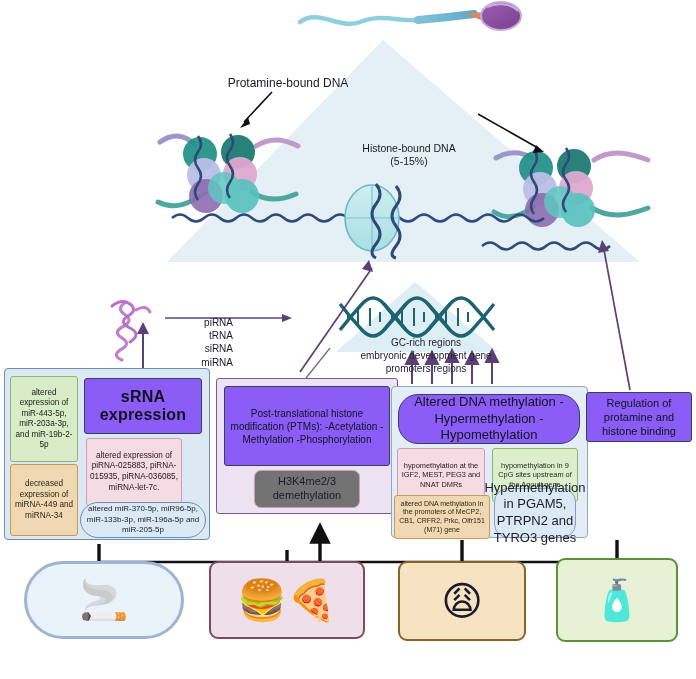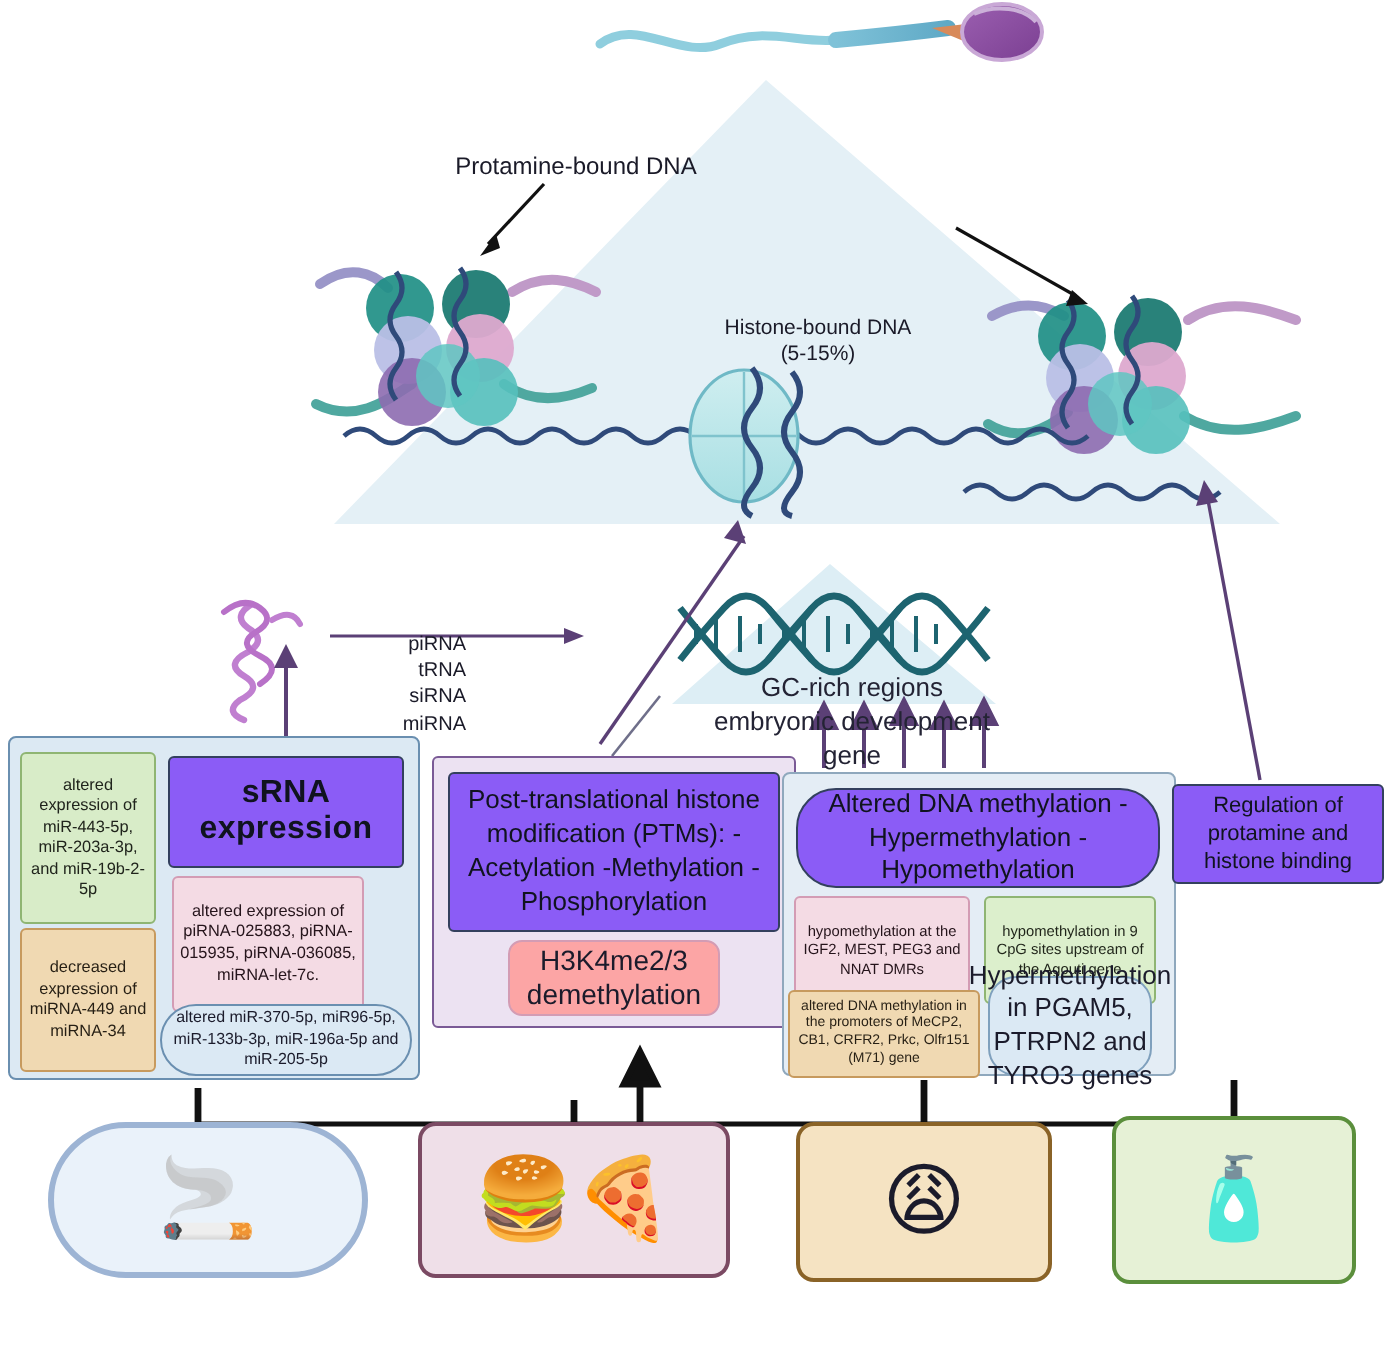--- a/index.html
+++ b/index.html
@@ -4,23 +4,23 @@
 <style>
   html,body{margin:0;padding:0;background:#ffffff;}
   body{width:696px;height:679px;position:relative;overflow:hidden;
        font-family:"Liberation Sans","DejaVu Sans",sans-serif;color:#1b1b2b;}
   .stage{position:absolute;inset:0;width:696px;height:679px;}
   .abs{position:absolute;}
 
   
   .lbl{position:absolute;font-size:11.5px;color:#1a1a28;text-align:center;line-height:1.25;}
   .lbl-protamine{left:208px;top:76px;width:160px;font-size:12px;}
-  .lbl-histone{left:344px;top:158px;width:130px;font-size:10.5px;}
+  .lbl-histone{left:344px;top:142px;width:130px;font-size:10.5px;}
   .lbl-rna{left:163px;top:316px;width:70px;font-size:10px;text-align:right;line-height:1.32;}
-  .lbl-gc{left:352px;top:336px;width:148px;font-size:13px;line-height:1.3;color:#232334;}
+  .lbl-gc{left:352px;top:336px;width:148px;font-size:10px;line-height:1.3;color:#232334;}
 
   
   .panel{position:absolute;box-sizing:border-box;border-radius:4px;}
   .p-srna{left:4px;top:368px;width:206px;height:172px;background:#dce9f3;
           border:1.6px solid #6a8fb0;}
   .p-ptm{left:216px;top:378px;width:182px;height:136px;background:#ece2f2;
          border:1.8px solid #7a5a96;border-radius:3px;}
   .p-dna{left:391px;top:386px;width:197px;height:152px;background:#e4edf5;
          border:1.6px solid #8fa8bd;}
 
@@ -32,23 +32,23 @@
               line-height:1.15;letter-spacing:.2px;}
   .b-green1{left:10px;top:376px;width:68px;height:86px;background:#d8ecc8;
             border:1.2px solid #8fb573;font-size:8.2px;line-height:1.28;color:#20241c;}
   .b-orange1{left:10px;top:464px;width:68px;height:72px;background:#f0d9b2;
              border:1.2px solid #c79a5e;font-size:8.2px;line-height:1.28;color:#261f14;}
   .b-pink1{left:86px;top:438px;width:96px;height:68px;background:#f4dbe4;
            border:1.2px solid #d39cb4;font-size:8.2px;line-height:1.3;color:#25141b;}
   .b-blue1{left:80px;top:502px;width:126px;height:36px;background:#dbe9f4;
            border:1.2px solid #6a8fb0;border-radius:18px;font-size:8px;line-height:1.3;}
 
-  .b-ptm-hdr{left:224px;top:386px;width:166px;height:80px;font-size:13px;line-height:1.3;}
-  .b-ptm-sub{left:254px;top:470px;width:106px;height:38px;background:#fca5a5;
-             border:1.2px solid #d39cb4;border-radius:7px;font-size:14px;line-height:1.25;}
+  .b-ptm-hdr{left:224px;top:386px;width:166px;height:80px;font-size:10px;line-height:1.3;}
+  .b-ptm-sub{left:254px;top:470px;width:106px;height:38px;background:#737373;
+             border:1.2px solid #d39cb4;border-radius:7px;font-size:11px;line-height:1.25;}
 
   .b-dna-hdr{left:398px;top:394px;width:182px;height:50px;font-size:13px;line-height:1.3;border-radius:20px;}
   .b-pink2{left:397px;top:448px;width:88px;height:54px;background:#f4dbe4;
            border:1.2px solid #d39cb4;font-size:7.4px;line-height:1.28;color:#25141b;}
   .b-green2{left:492px;top:448px;width:86px;height:54px;background:#dcefcc;
             border:1.2px solid #8fb573;font-size:7.4px;line-height:1.28;color:#1f2419;}
   .b-orange2{left:394px;top:495px;width:96px;height:44px;background:#f0d9b2;
              border:1.2px solid #c79a5e;font-size:7px;line-height:1.25;color:#261f14;}
   .b-blue2{left:494px;top:488px;width:82px;height:50px;background:#dbe9f4;
            border:1.2px solid #7fa0bd;border-radius:14px;font-size:13px;line-height:1.28;}

